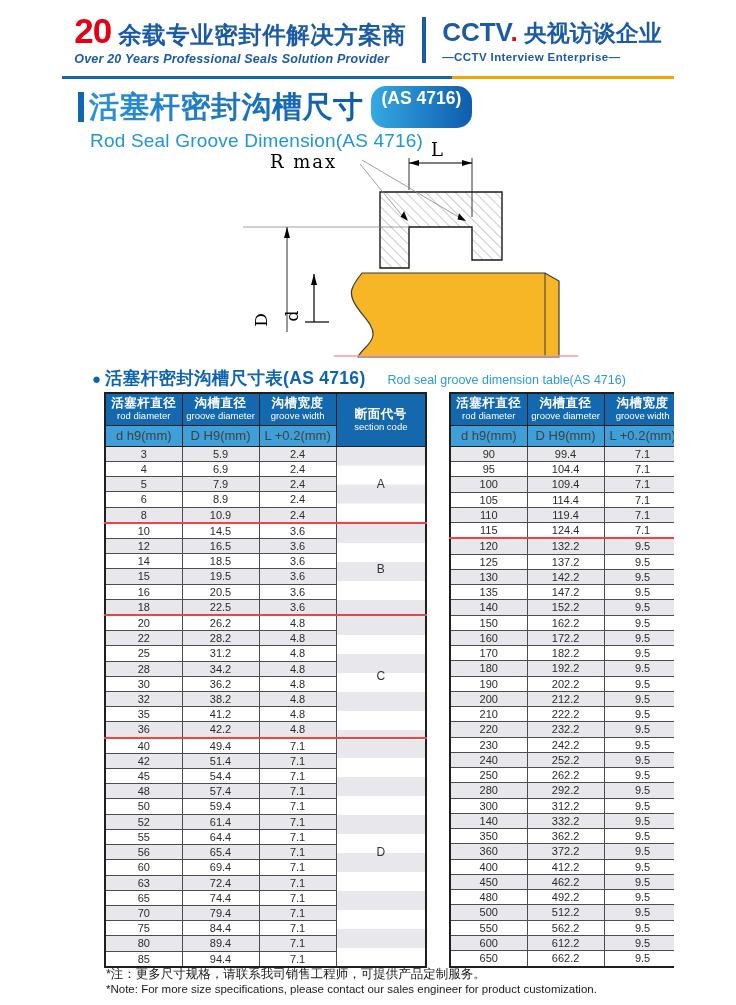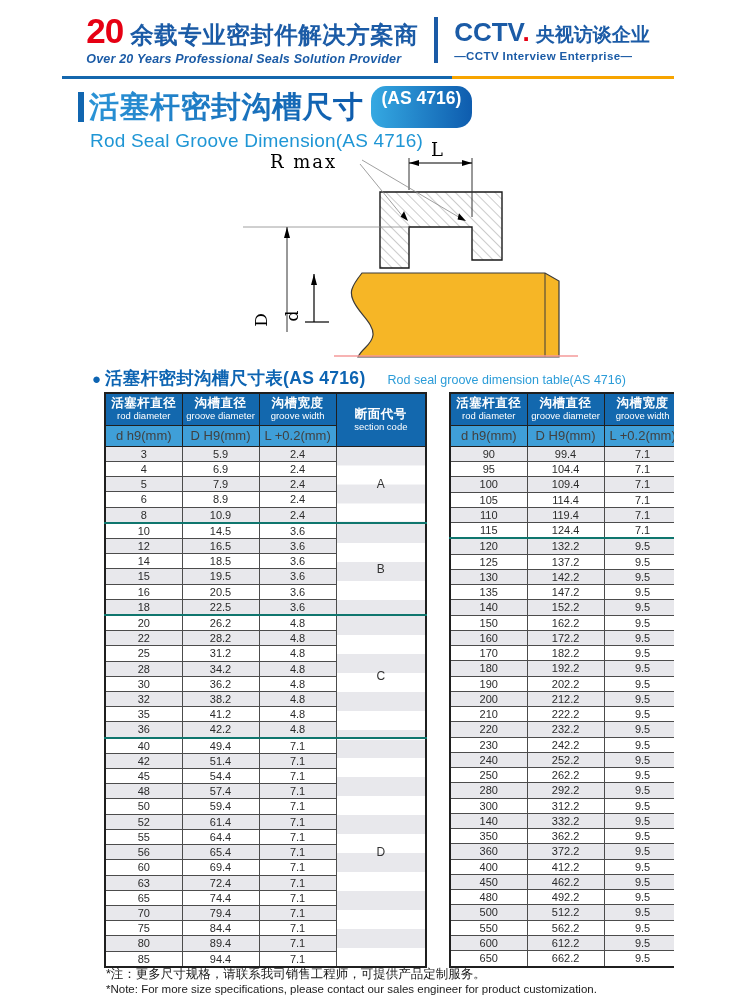--- a/index.html
+++ b/index.html
@@ -18,21 +18,21 @@
   .brand-left { display:flex; flex-direction:column; align-items:flex-start; }
   .brand-line1 { display:flex; align-items:baseline; gap:7px; }
   .years-num { color:#e60013; font-size:35px; font-weight:bold; line-height:1; letter-spacing:-1px; }
   .cn-tagline { color:#1b5ba6; font-size:23.5px; font-weight:bold; letter-spacing:0.5px; }
   .en-tagline { color:#1b5ba6; font-size:12.5px; font-weight:bold; font-style:italic; margin-top:1px; letter-spacing:0.2px; }
   .brand-divider { width:4px; height:46px; background:#1b5ba6; }
   .brand-right { display:flex; flex-direction:column; align-items:flex-start; }
   .cctv-line1 { display:flex; align-items:baseline; gap:6px; }
   .cctv-word { color:#1b5ba6; font-size:26px; font-weight:bold; letter-spacing:0px; }
   .cctv-dot { color:#e60013; }
-  .cctv-cn { color:#1b5ba6; font-size:19px; font-weight:bold;text-align:right; }
+  .cctv-cn { color:#1b5ba6; font-size:23px; font-weight:bold;text-align:right; }
   .cctv-en { color:#1b5ba6; font-size:11.5px; font-weight:bold; margin-top:2px; letter-spacing:0.4px; }
 
   
   .top-rule {
     position:absolute; top:76px; left:0; width:736px; height:3px;
     background:linear-gradient(90deg,#1467ad 0 53%,#f7a400 53% 100%);
   }
 
   
   .title-wrap { position:absolute; top:86px; left:16px; }
@@ -70,21 +70,21 @@
   .dtable th, .dtable td { border:1px solid #4c4c4c; text-align:center; }
   .dtable thead th { border-color:#1f1f1f; }
   .th-main { background:#1368ae; color:#fff; height:28px; padding:2px 0 3px; vertical-align:middle; }
   .hdr-cn { display:block; font-size:12.5px; font-weight:bold; line-height:1.15; letter-spacing:0.5px; }
   .hdr-en { display:block; font-size:9.5px; font-weight:normal; line-height:1.1; margin-top:1px; }
   .th-unit { background:#3f9fd8; color:#404040; height:21px; font-size:13px; font-weight:normal; }
   .th-section { background:#1368ae; color:#fff; vertical-align:middle; }
   .dtable tbody td { height:14.2px; line-height:14.2px; font-size:11px; color:#2b2b2b; padding:0; }
   .dtable tbody tr:nth-child(odd) td { background:#e8e8ec; }
   .dtable tbody tr:nth-child(even) td { background:#ffffff; }
-  .dtable tbody tr.group-start td { border-top:2px solid #0f766e; }
+  .dtable tbody tr.group-start td { border-top:2px solid #ef4444; }
   .dtable tbody td.section-cell {
     background:repeating-linear-gradient(180deg,#e8e8ec 0 19px,#ffffff 19px 38px) !important;
     font-size:12px; color:#333; vertical-align:middle;
   }
 
   
   .footnote { position:absolute; top:966px; left:44px; color:#1a1a1a; }
   .footnote-cn { font-size:12.5px; line-height:1.3; }
   .footnote-en { font-size:11.5px; line-height:1.3; }
 

